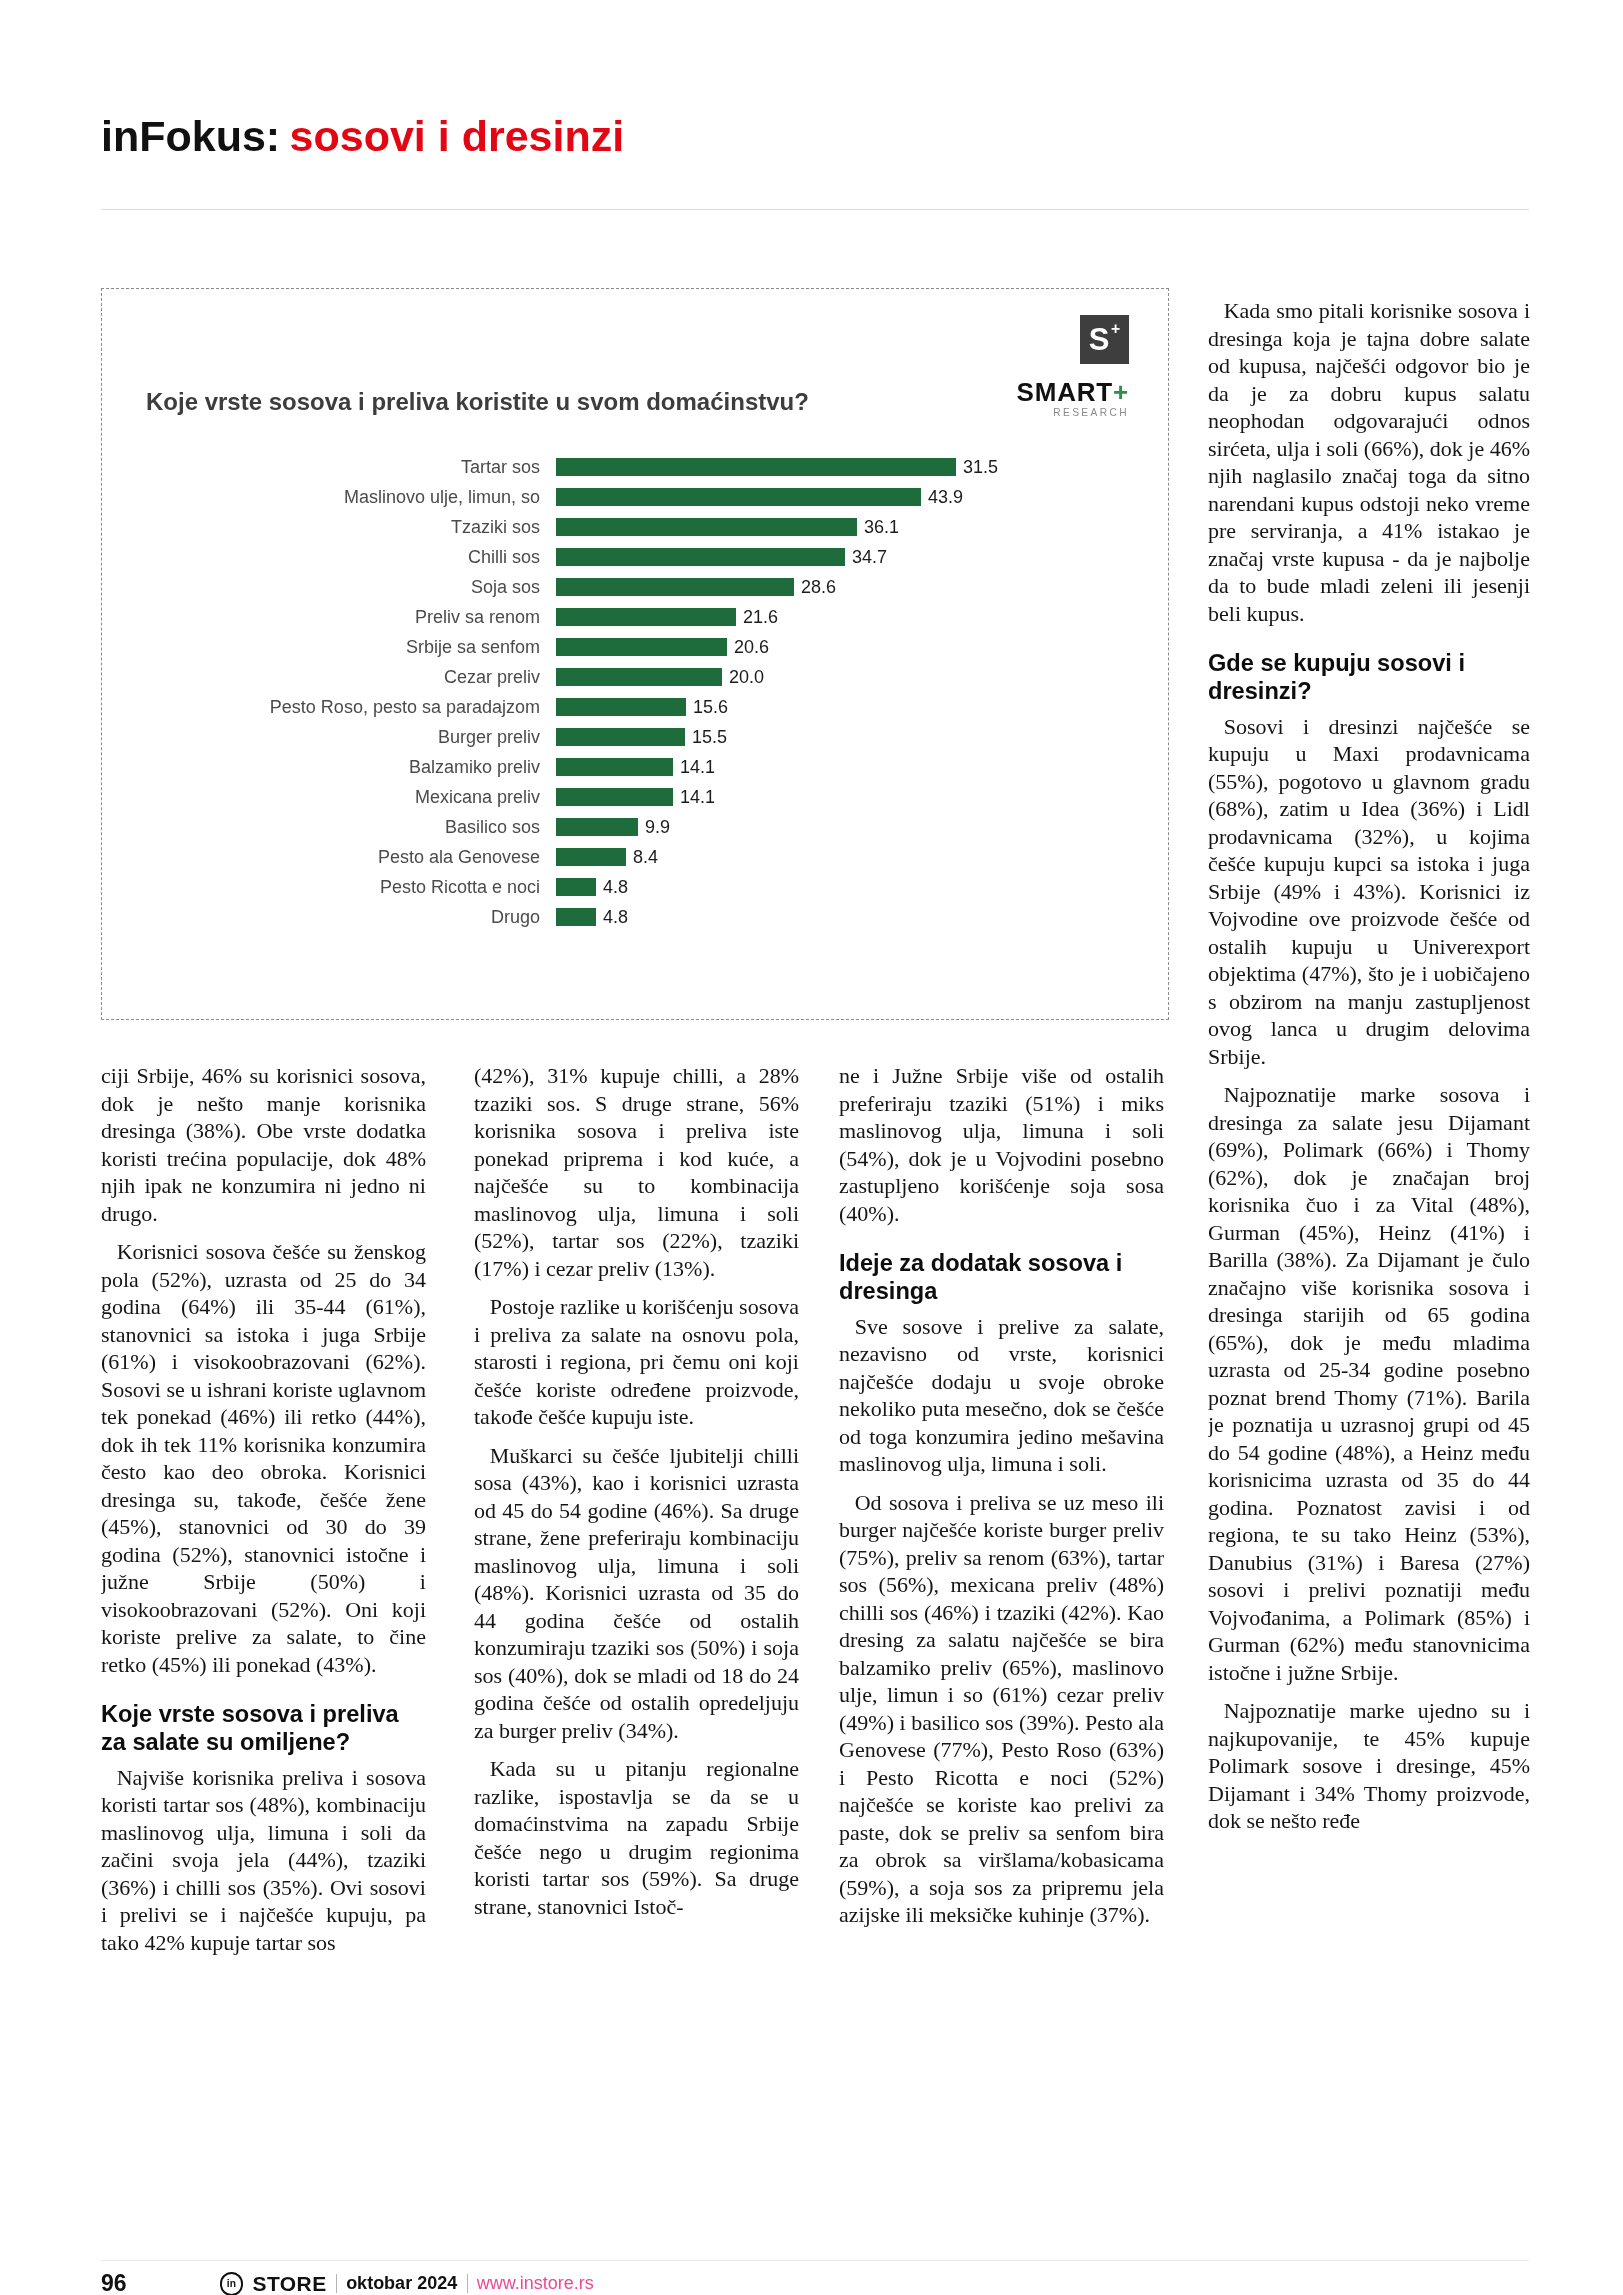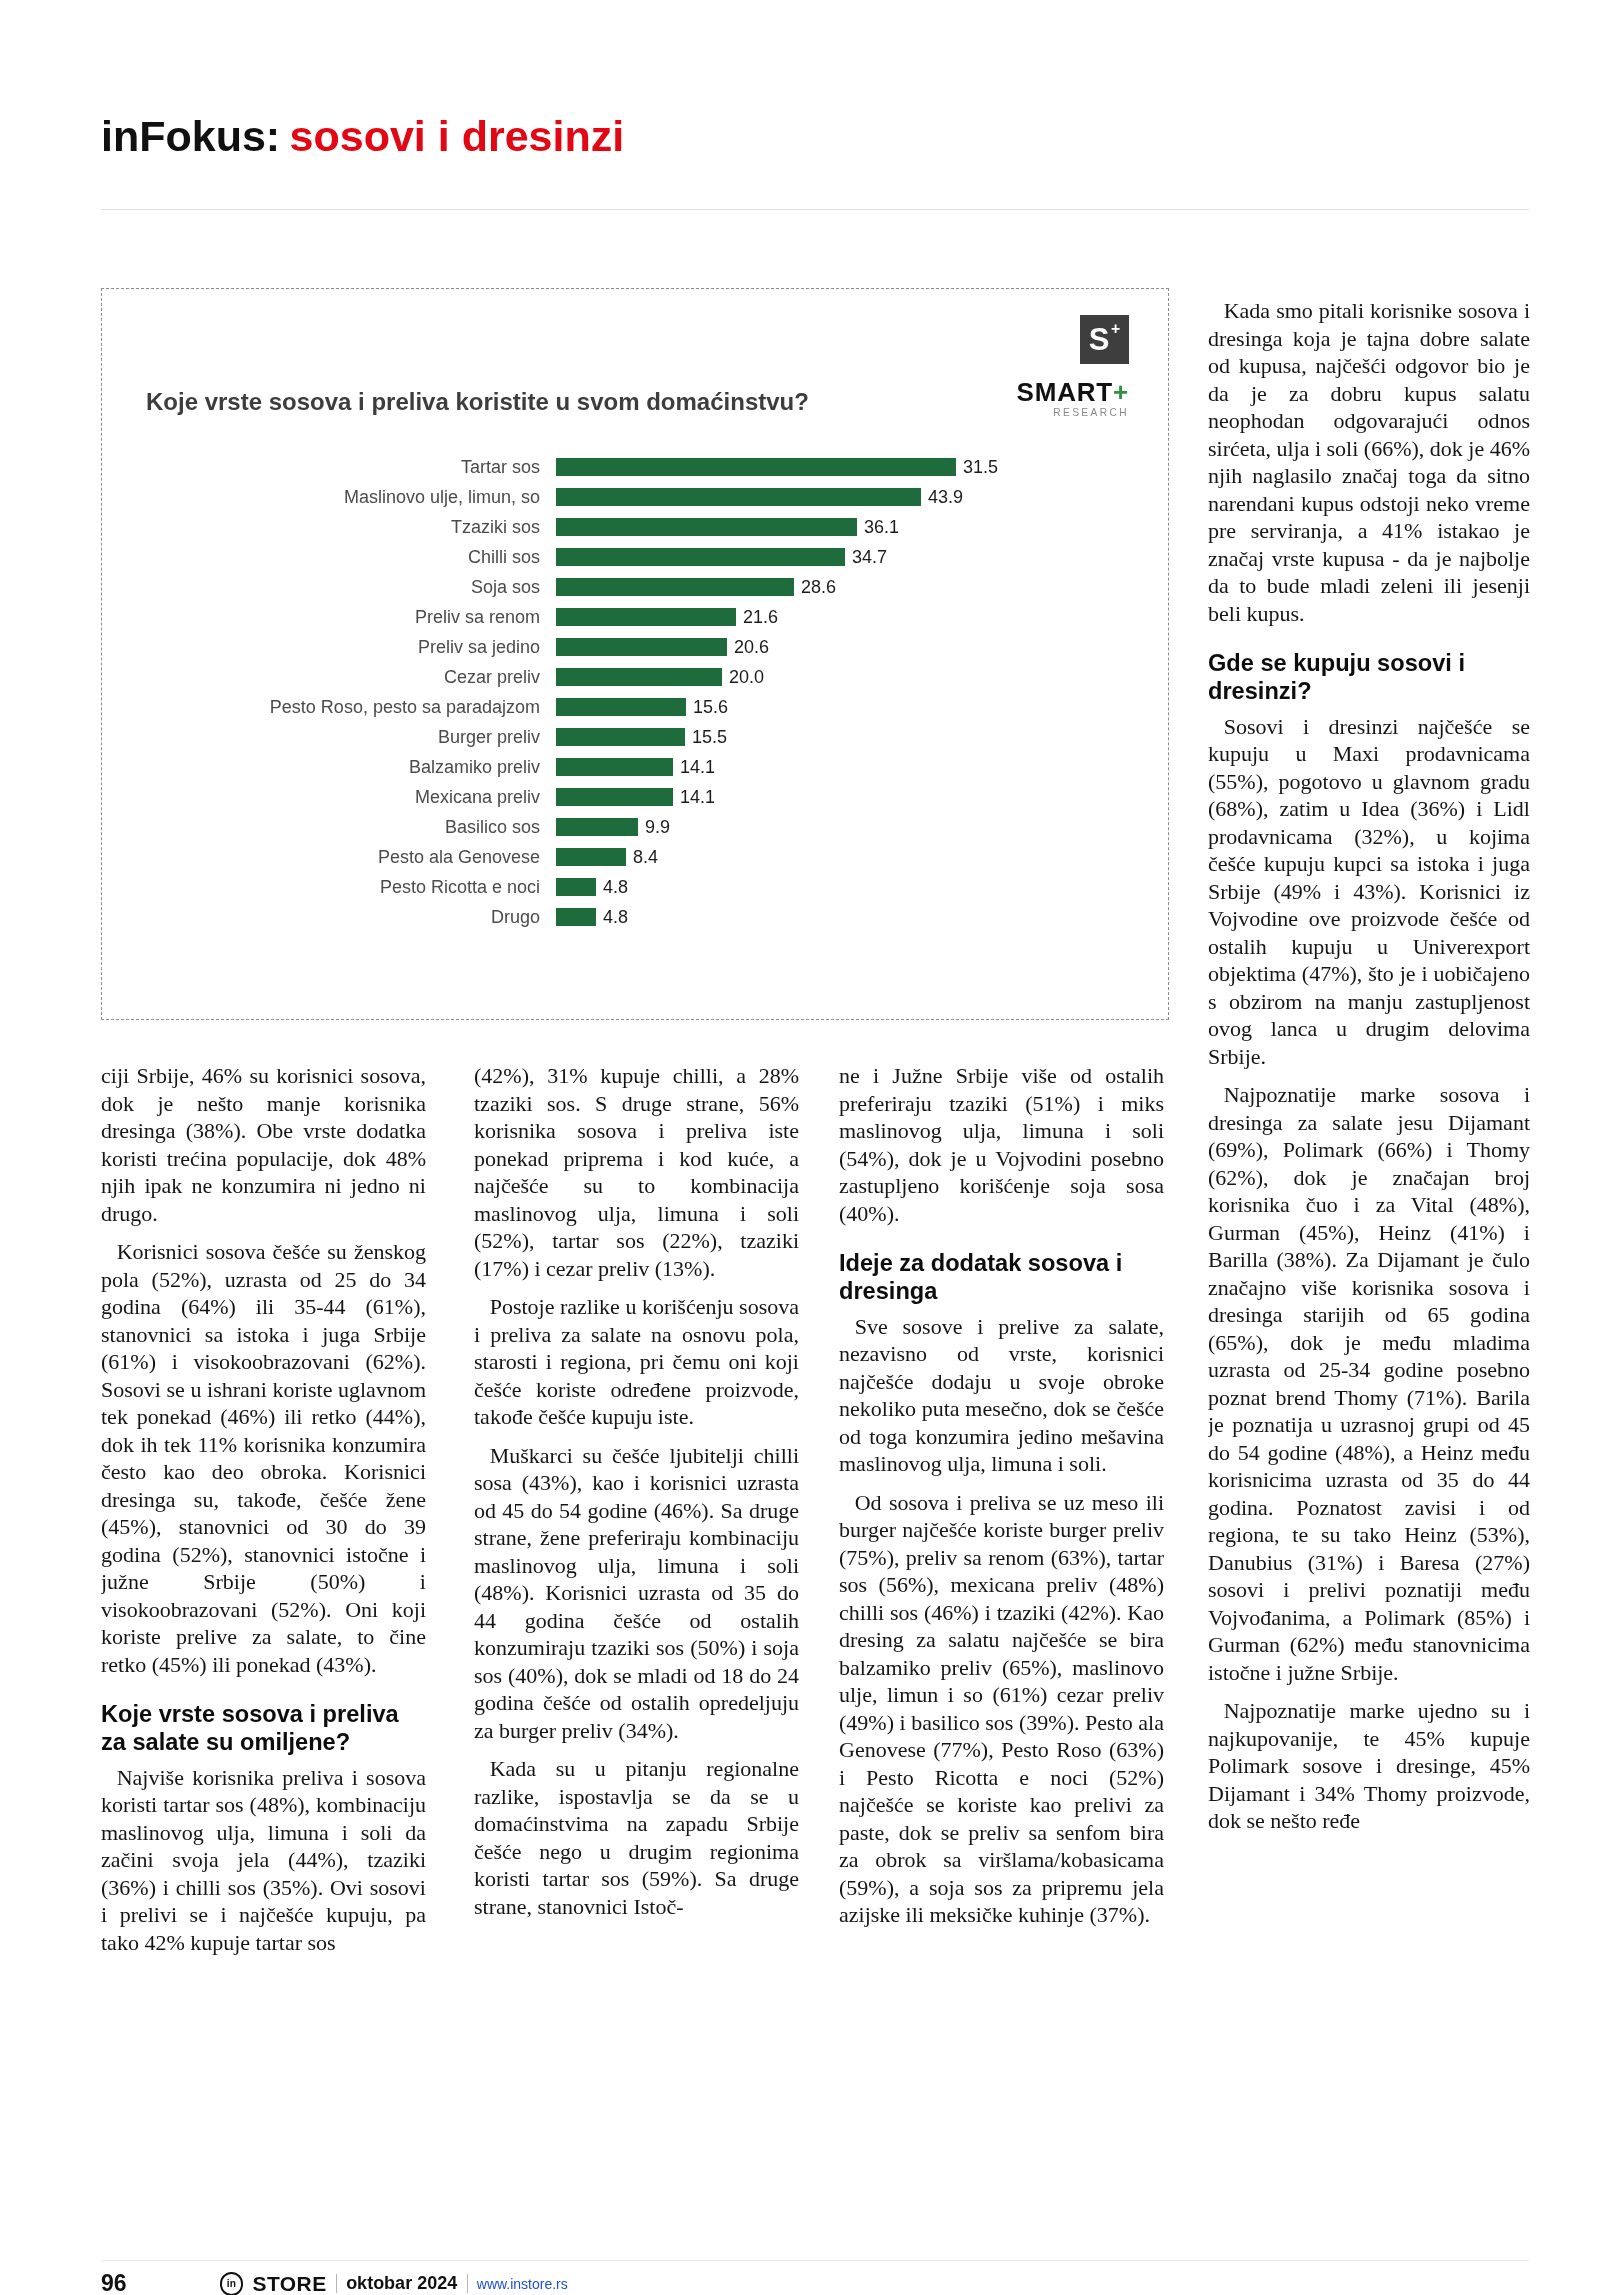--- a/index.html
+++ b/index.html
@@ -52,21 +52,21 @@
   .footer { position:absolute; left:101px; right:94px; top:2260px; display:flex; align-items:center;
             font-family:"Liberation Sans", sans-serif; border-top:0.8px solid #e8e8e8; padding-top:9.4px; }
   .page-num { font-size:23px; font-weight:bold; color:#111; }
   .footer-brand { margin-left:93px; display:flex; align-items:center; gap:9.4px; }
   .in-circle { width:23.6px; height:23.6px; border:2.4px solid #111; border-radius:50%;
                display:flex; align-items:center; justify-content:center;
                font-size:10.2px; font-weight:bold; color:#111; }
   .brand-name { font-weight:bold; font-size:21px; letter-spacing:0.4px; color:#111;text-align:center; }
   .sep { width:0.8px; height:19px; background:#b5b5b5; }
   .footer-date { font-weight:bold; font-size:18px; color:#111; }
-  .footer-url { font-size:14px; color:#1d4ed8; }
+  .footer-url { font-size:18px; color:#ec4899; }
 </style>
 </head>
 <body>
 
 <div class="page">
 
   <div class="header">
     <span>inFokus:</span><span class="red">sosovi i dresinzi</span>
   </div>
   <div class="header-rule"></div>
@@ -108,21 +108,21 @@
           <div class="bar-label">Soja sos</div>
           <div class="bar-fill" style="width: 238px; background: rgb(30, 107, 60);"></div>
           <div class="bar-value">28.6</div>
         </div>
         <div class="bar-row">
           <div class="bar-label">Preliv sa renom</div>
           <div class="bar-fill" style="width: 180px; background: rgb(30, 107, 60);"></div>
           <div class="bar-value">21.6</div>
         </div>
         <div class="bar-row">
-          <div class="bar-label">Preliv sa jedino</div>
+          <div class="bar-label">Srbije sa senfom</div>
           <div class="bar-fill" style="width: 171px; background: rgb(30, 107, 60);"></div>
           <div class="bar-value">20.6</div>
         </div>
         <div class="bar-row">
           <div class="bar-label">Cezar preliv</div>
           <div class="bar-fill" style="width: 166px; background: rgb(30, 107, 60);"></div>
           <div class="bar-value">20.0</div>
         </div>
         <div class="bar-row">
           <div class="bar-label">Pesto Roso, pesto sa paradajzom</div>

